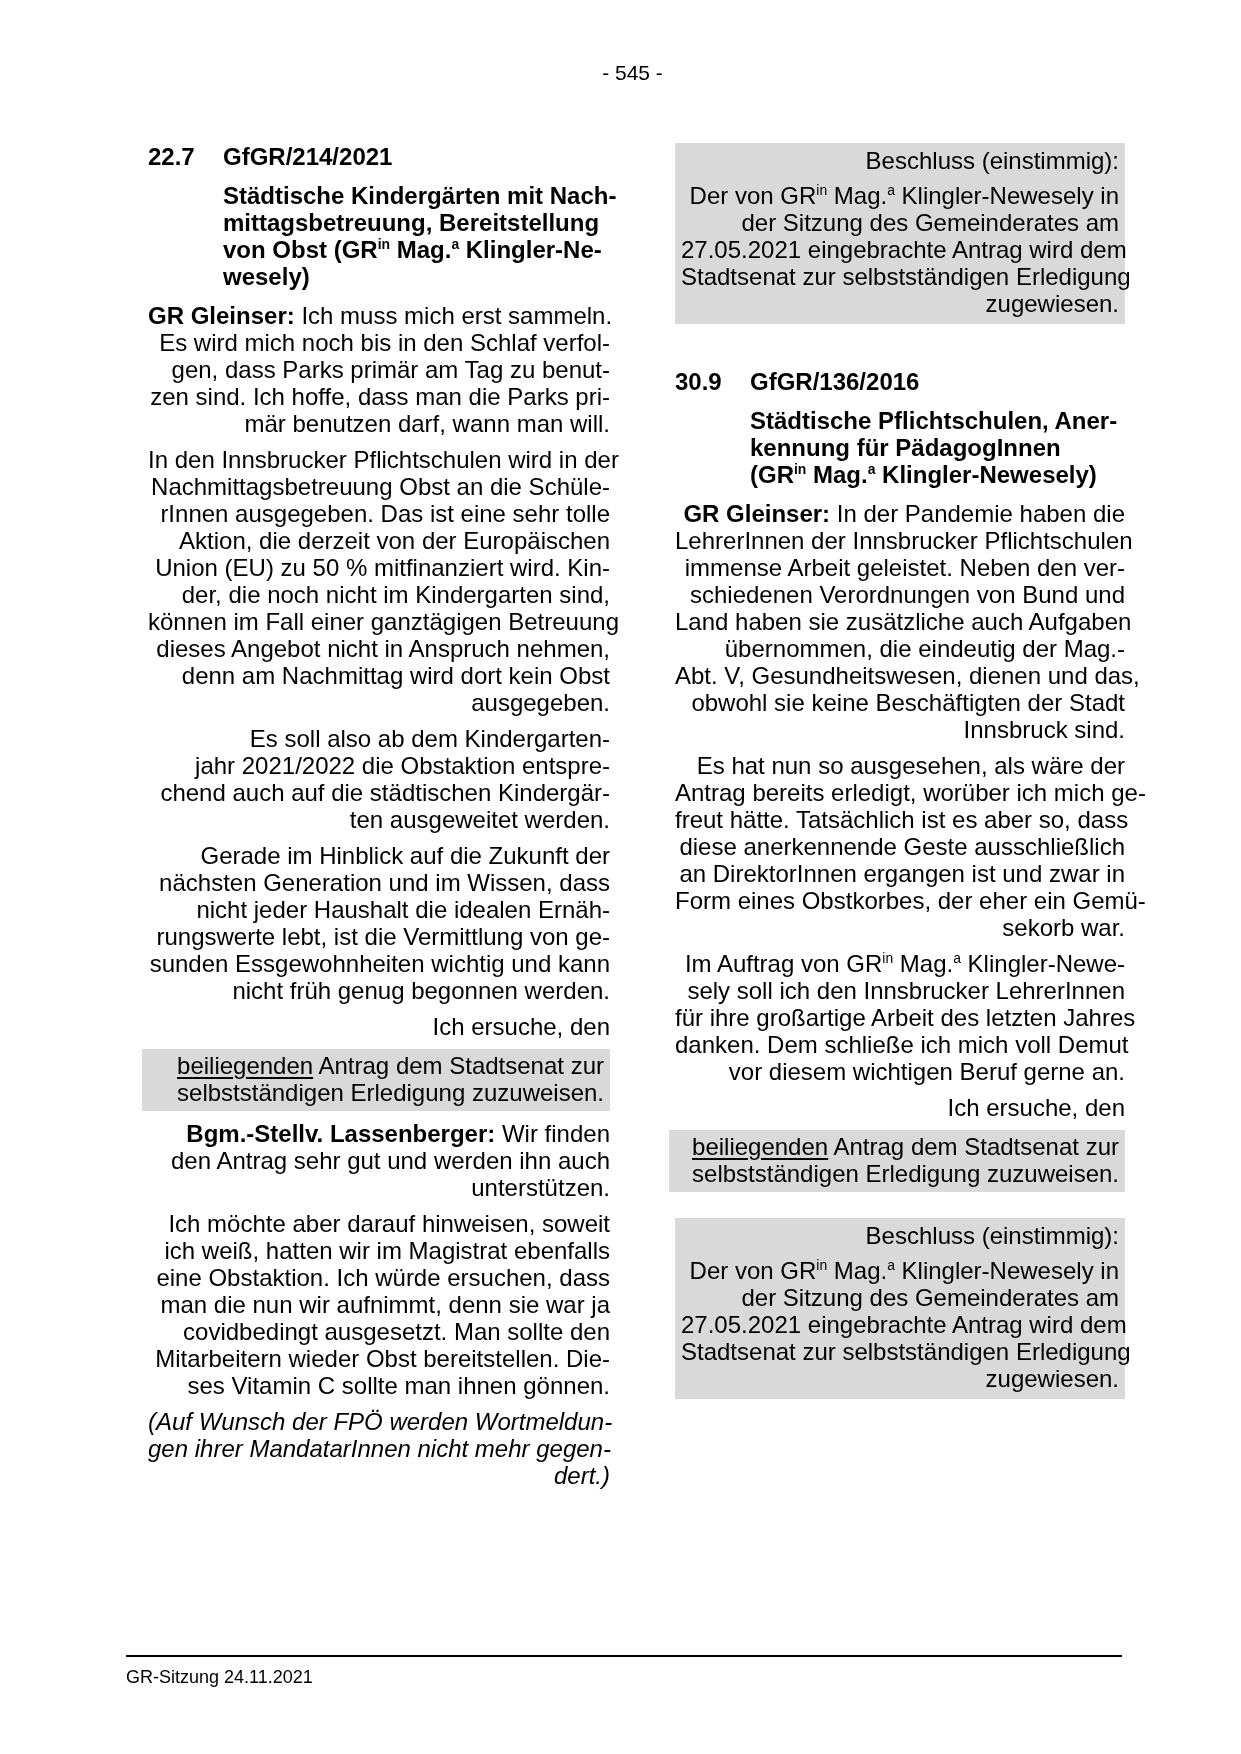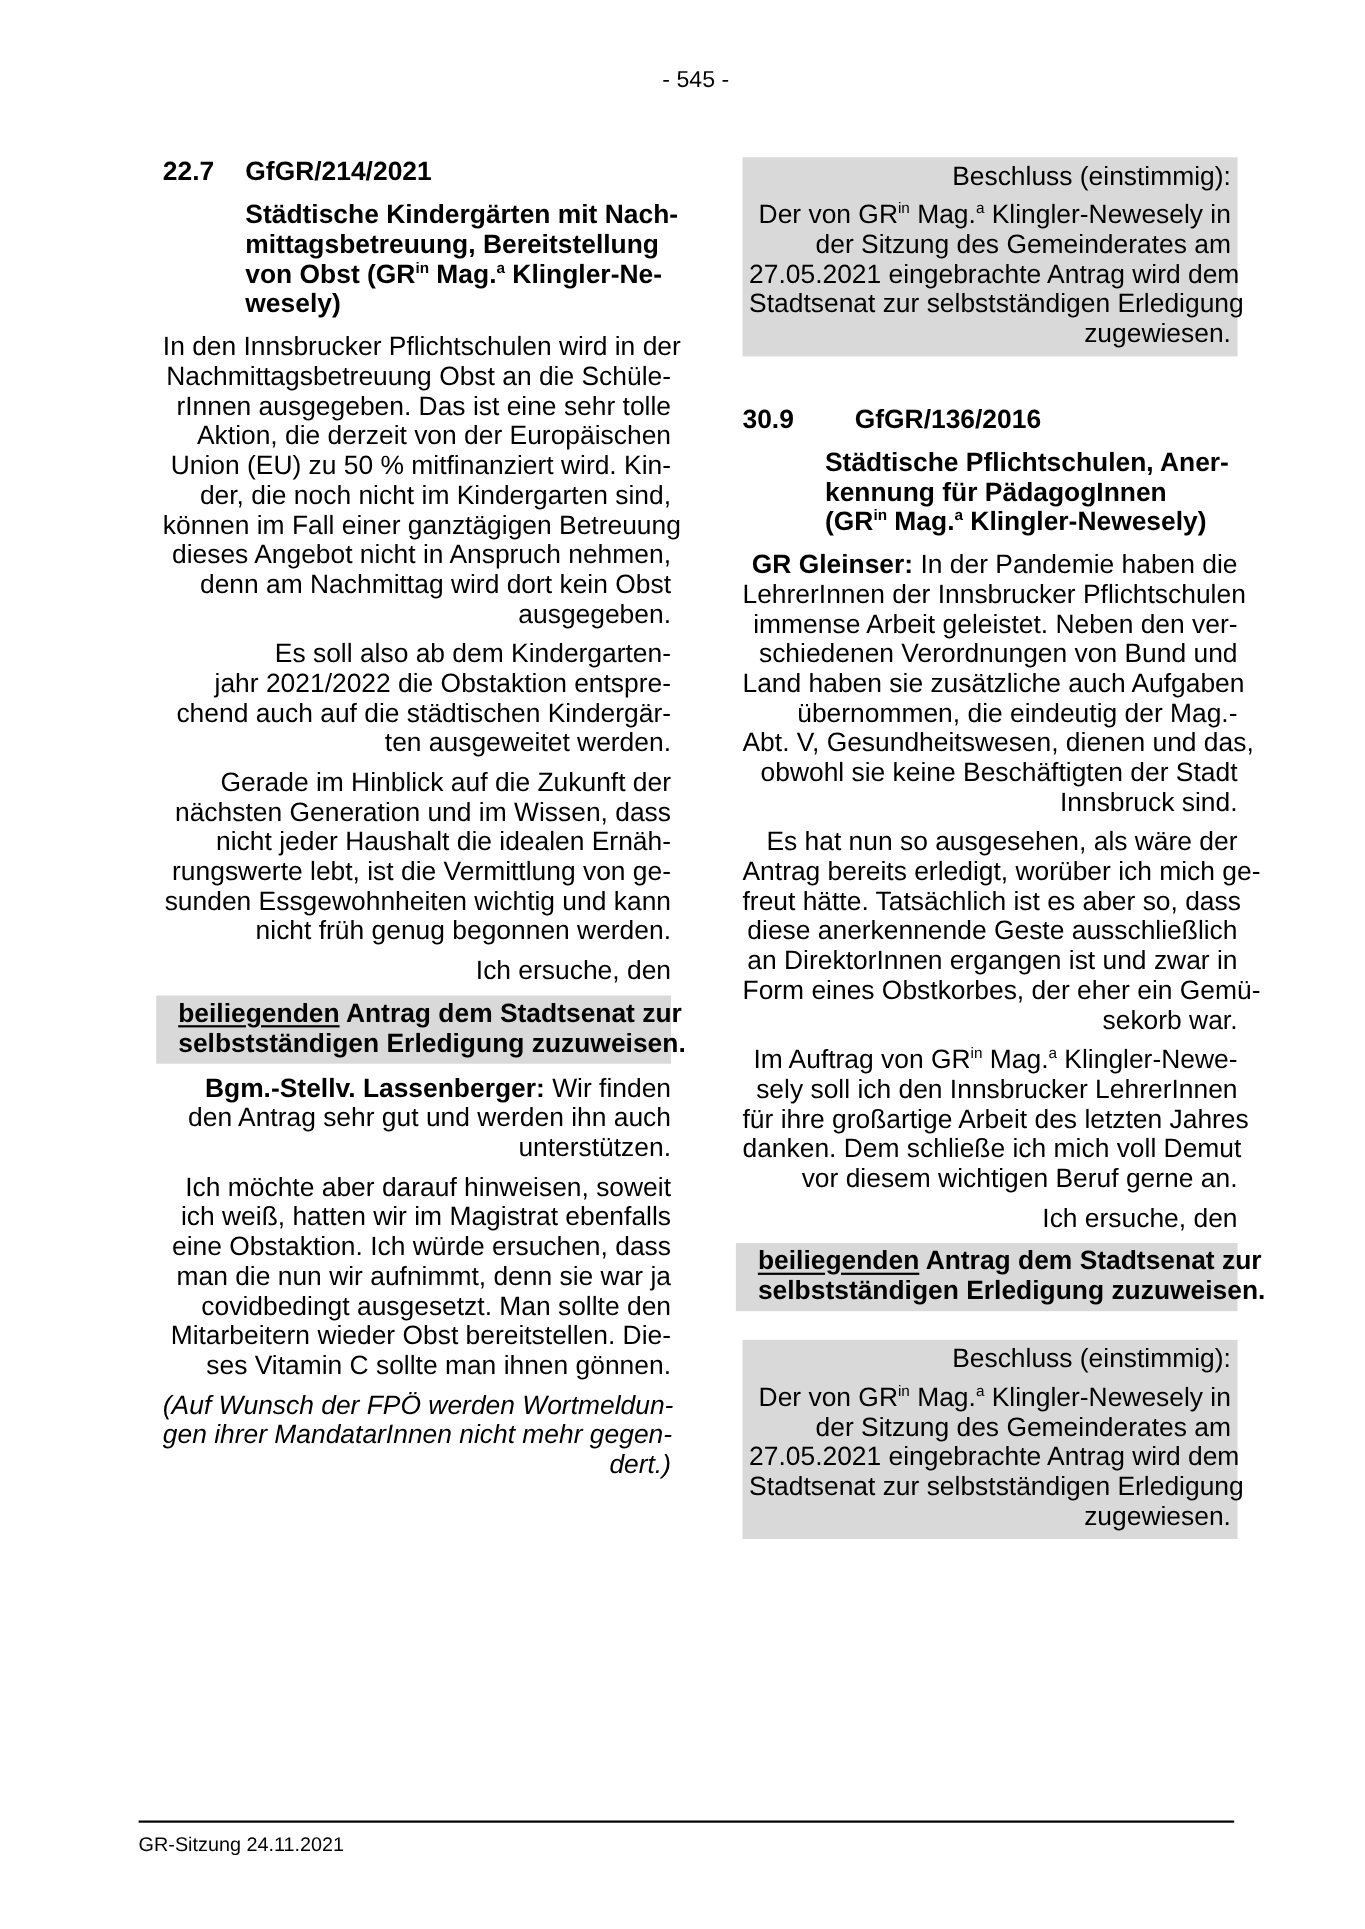--- a/index.html
+++ b/index.html
@@ -21,31 +21,30 @@
   .col{font-size:24px;line-height:27px;}
   .col-left{width:462px;flex:none;}
   .col-right{width:450px;flex:none;}
   .para{margin:0 0 9px 0;white-space:nowrap;text-align:right;}
   .item-heading{display:flex;font-weight:bold;margin:0 0 12px 0;white-space:nowrap;}
   .item-number{width:75px;flex:none;}
   .item-title{font-weight:bold;margin:0 0 12px 75px;white-space:nowrap;}
   .highlight{
     background:var(--box-bg);
     margin-left:-6px;margin-right:0;
-    padding:3px 6px 5px 20px;
-    font-weight:bold;
+    padding:3px 6px 5px 0;
   }
   .decision-box{
     background:var(--box-bg);
     padding:4px 6px 7px 6px;
     margin:0 0 9px 0;
   }
   .decision-box .para{margin:0 0 8px 0;}
   .decision-box .para:last-child{margin-bottom:0;}
-  .mt-section{margin-top:44px;gap:27px;}
+  .mt-section{margin-top:44px;}
   .decision-box.second{margin-top:26px;}
   .italic{font-style:italic;}
   sup{font-size:0.58em;line-height:0;vertical-align:super;}
   u{text-decoration:underline;text-underline-offset:3px;}
   .footer{
     position:absolute;left:126px;top:1655px;width:996px;
     border-top:2px solid #000;padding-top:9px;
     font-size:18px;line-height:22px;
   }
 </style>
@@ -56,20 +55,21 @@
 
 <div class="columns">
 
   <div class="col col-left">
     <div class="item-heading">
       <span class="item-number">22.7</span>
       <span class="item-code">GfGR/214/2021</span>
     </div>
     <div class="item-title">Städtische Kindergärten mit Nach-<br>mittagsbetreuung, Bereitstellung<br>von Obst (GR<sup>in</sup> Mag.<sup>a</sup> Klingler-Ne-<br>wesely)</div>
 
+    <p class="para"><b>GR Gleinser:</b> Ich muss mich erst sammeln.<br>Es wird mich noch bis in den Schlaf verfol-<br>gen, dass Parks primär am Tag zu benut-<br>zen sind. Ich hoffe, dass man die Parks pri-<br>mär benutzen darf, wann man will.</p>
     <p class="para">In den Innsbrucker Pflichtschulen wird in der<br>Nachmittagsbetreuung Obst an die Schüle-<br>rInnen ausgegeben. Das ist eine sehr tolle<br>Aktion, die derzeit von der Europäischen<br>Union (EU) zu 50 % mitfinanziert wird. Kin-<br>der, die noch nicht im Kindergarten sind,<br>können im Fall einer ganztägigen Betreuung<br>dieses Angebot nicht in Anspruch nehmen,<br>denn am Nachmittag wird dort kein Obst<br>ausgegeben.</p>
     <p class="para">Es soll also ab dem Kindergarten-<br>jahr 2021/2022 die Obstaktion entspre-<br>chend auch auf die städtischen Kindergär-<br>ten ausgeweitet werden.</p>
     <p class="para">Gerade im Hinblick auf die Zukunft der<br>nächsten Generation und im Wissen, dass<br>nicht jeder Haushalt die idealen Ernäh-<br>rungswerte lebt, ist die Vermittlung von ge-<br>sunden Essgewohnheiten wichtig und kann<br>nicht früh genug begonnen werden.</p>
     <p class="para">Ich ersuche, den</p>
     <p class="para highlight"><u>beiliegenden</u> Antrag dem Stadtsenat zur<br>selbstständigen Erledigung zuzuweisen.</p>
     <p class="para"><b>Bgm.-Stellv. Lassenberger:</b> Wir finden<br>den Antrag sehr gut und werden ihn auch<br>unterstützen.</p>
     <p class="para">Ich möchte aber darauf hinweisen, soweit<br>ich weiß, hatten wir im Magistrat ebenfalls<br>eine Obstaktion. Ich würde ersuchen, dass<br>man die nun wir aufnimmt, denn sie war ja<br>covidbedingt ausgesetzt. Man sollte den<br>Mitarbeitern wieder Obst bereitstellen. Die-<br>ses Vitamin C sollte man ihnen gönnen.</p>
     <p class="para italic">(Auf Wunsch der FPÖ werden Wortmeldun-<br>gen ihrer MandatarInnen nicht mehr gegen-<br>dert.)</p>
   </div>
 

